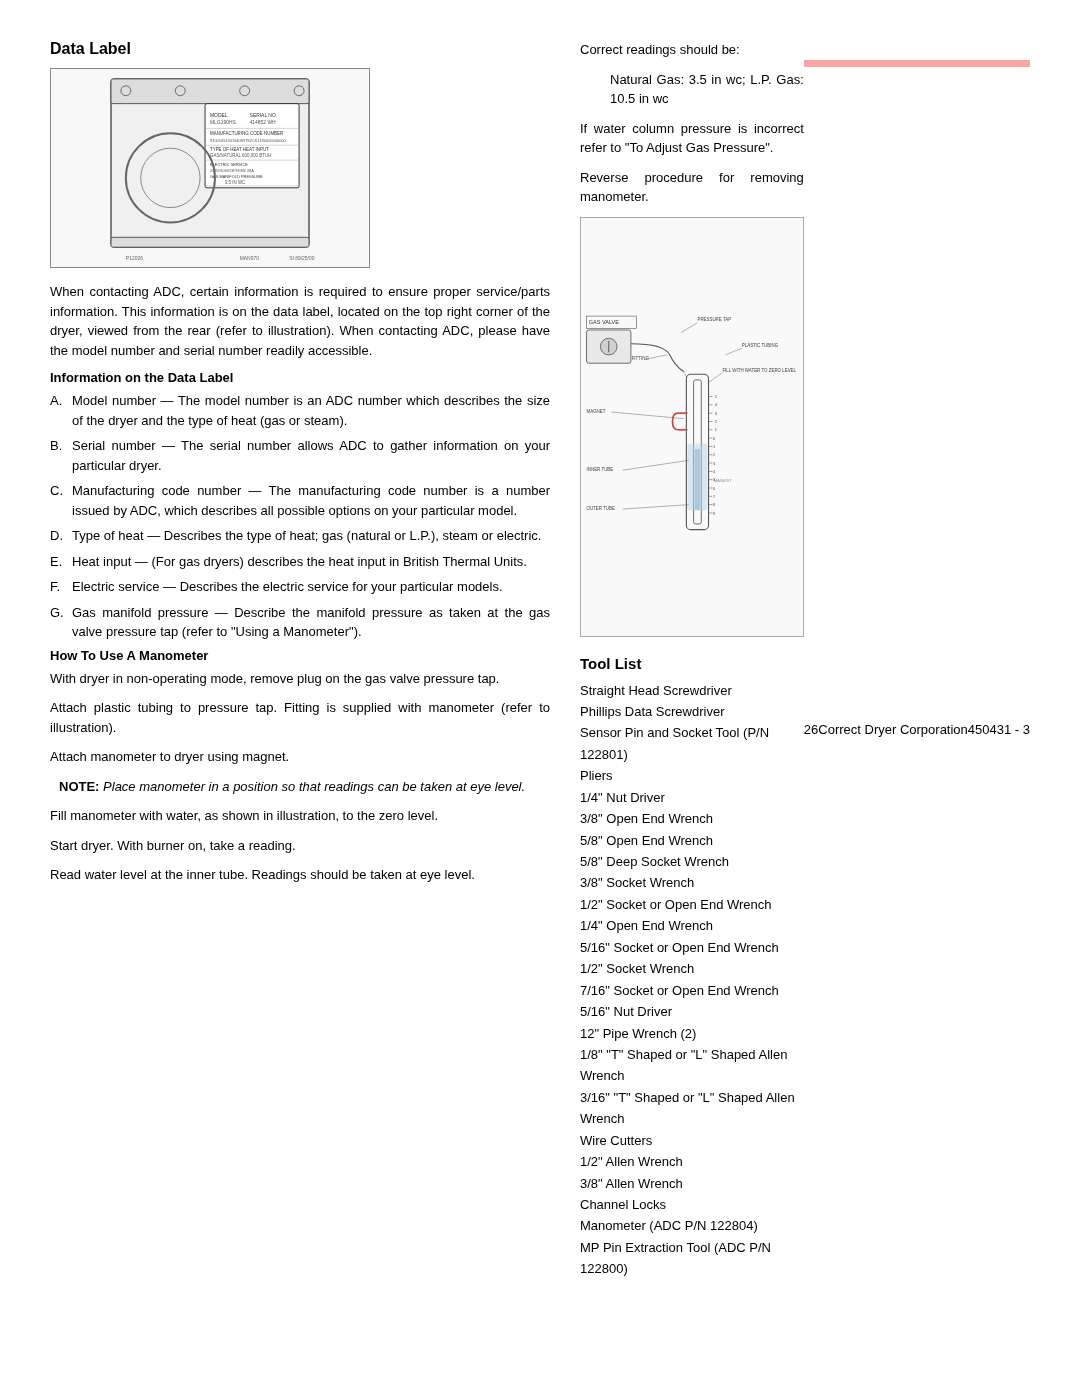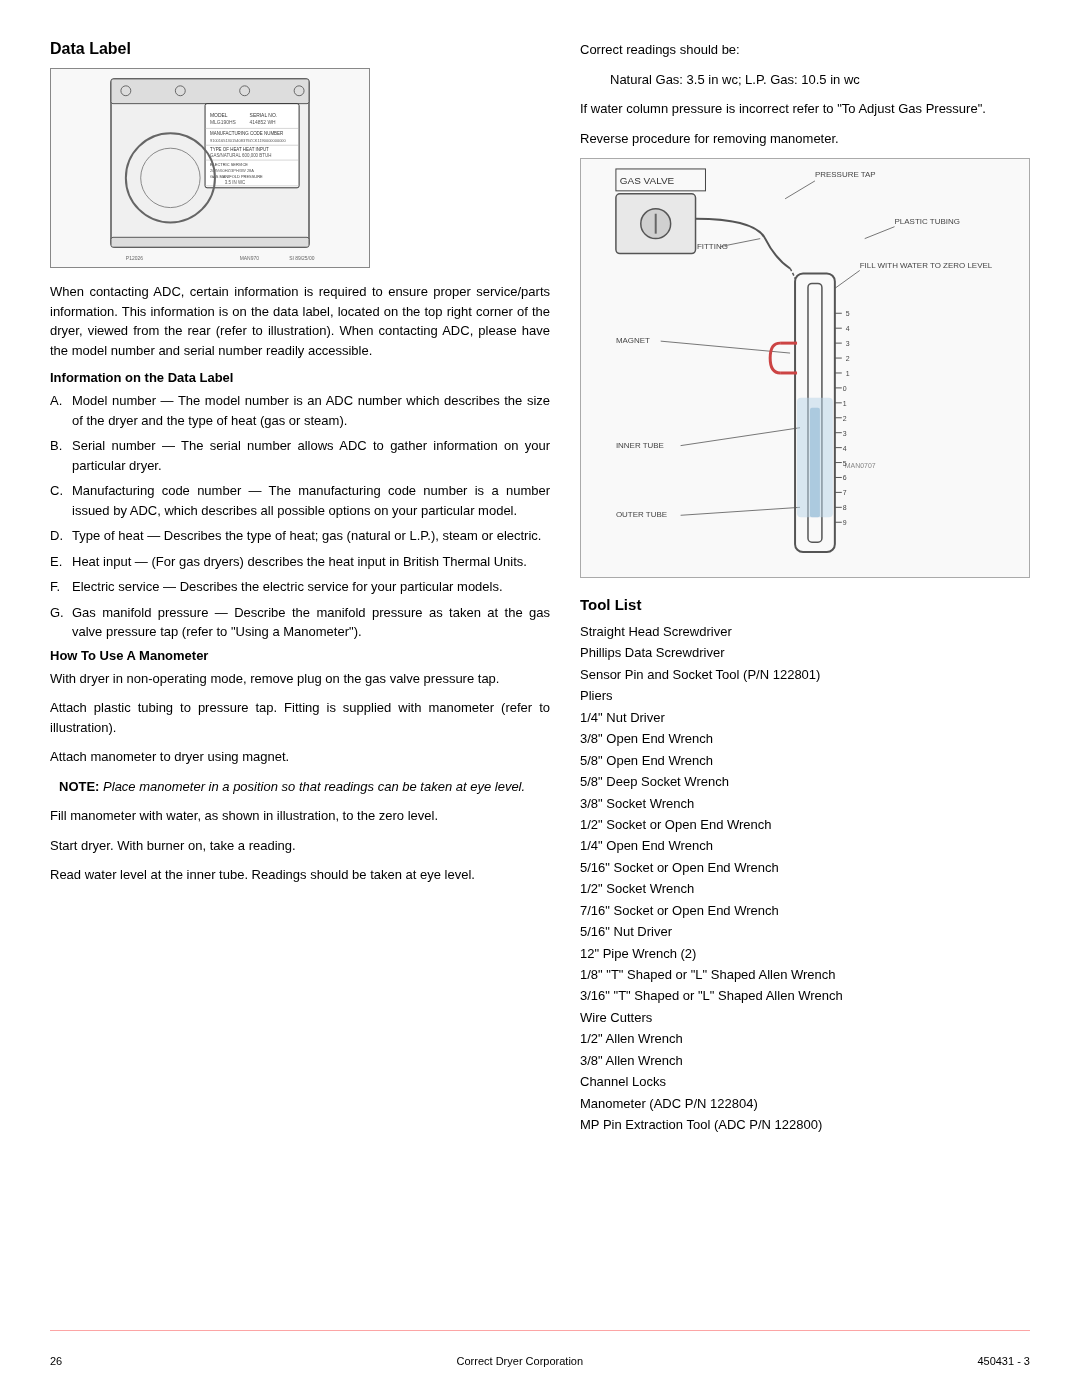--- a/index.html
+++ b/index.html
@@ -9,21 +9,21 @@
       color: #000;
       background: #fff;
       width: 1080px;
       min-height: 1397px;
     }
     .page {
       width: 1080px;
       min-height: 1397px;
       padding: 40px 50px 30px 50px;
       display: flex;
-      flex-direction: column;
+      flex-direction: row;
     }
     .main-content {
       display: flex;
       flex-direction: row;
       gap: 30px;
       flex: 1;
     }
     .left-col {
       width: 500px;
       flex-shrink: 0;
@@ -97,24 +97,24 @@
       margin: 0;
     }
     .tool-list-items li {
       font-size: 13px;
       line-height: 1.65;
     }
     .footer {
       display: flex;
       justify-content: space-between;
       align-items: center;
-      border-top: 1px solid #fca5a5;
+      border-top: 7px solid #fca5a5;
       padding-top: 24px;
       margin-top: 20px;
-      font-size: 11px;
+      font-size: 13px;
     }
     .note-text {
       font-size: 13px;
       line-height: 1.5;
       margin-bottom: 10px;
       padding-left: 9px;
     }
     .note-text em {
       font-style: italic;
     }

